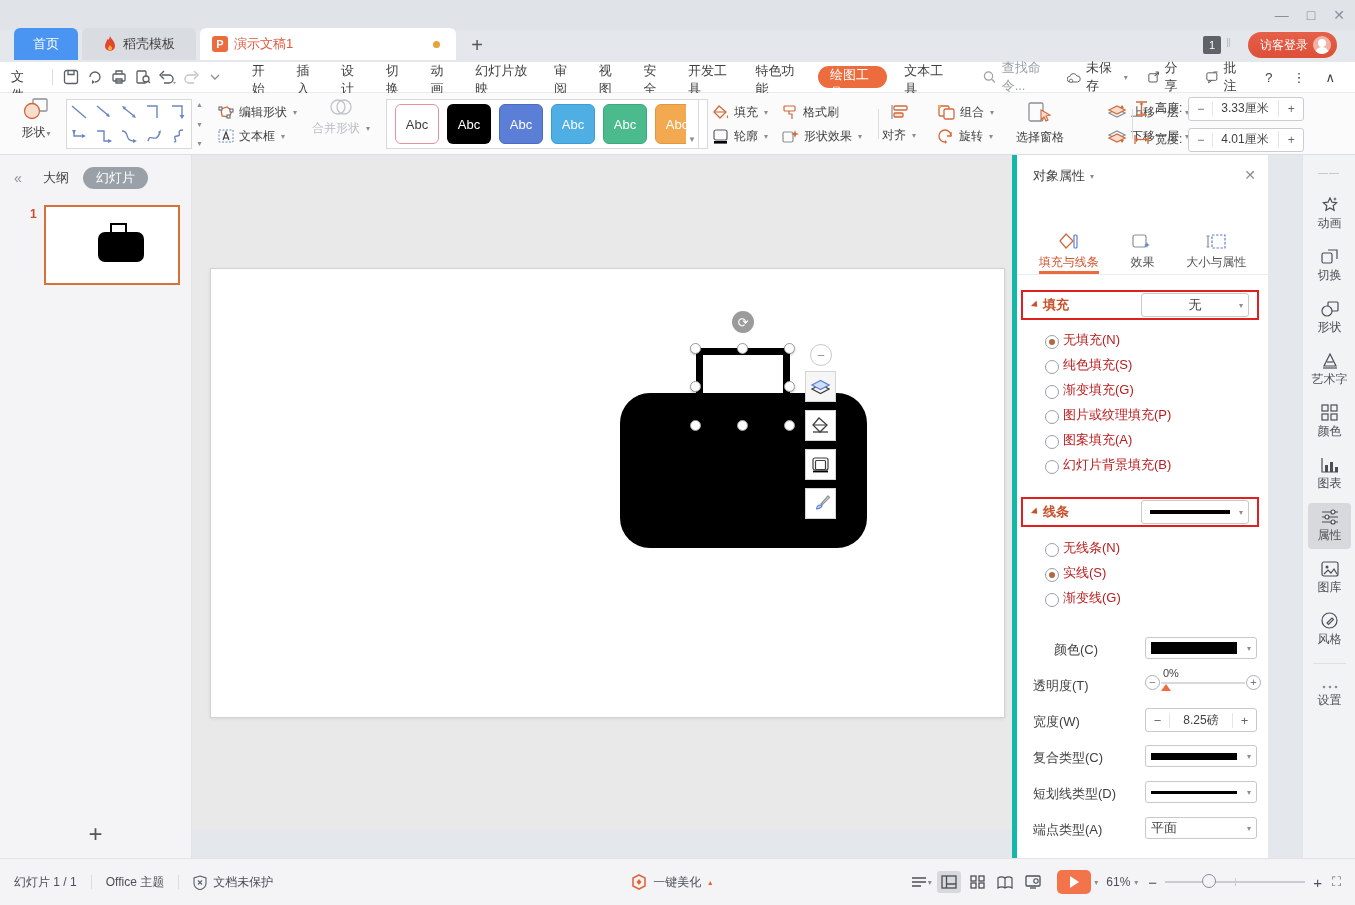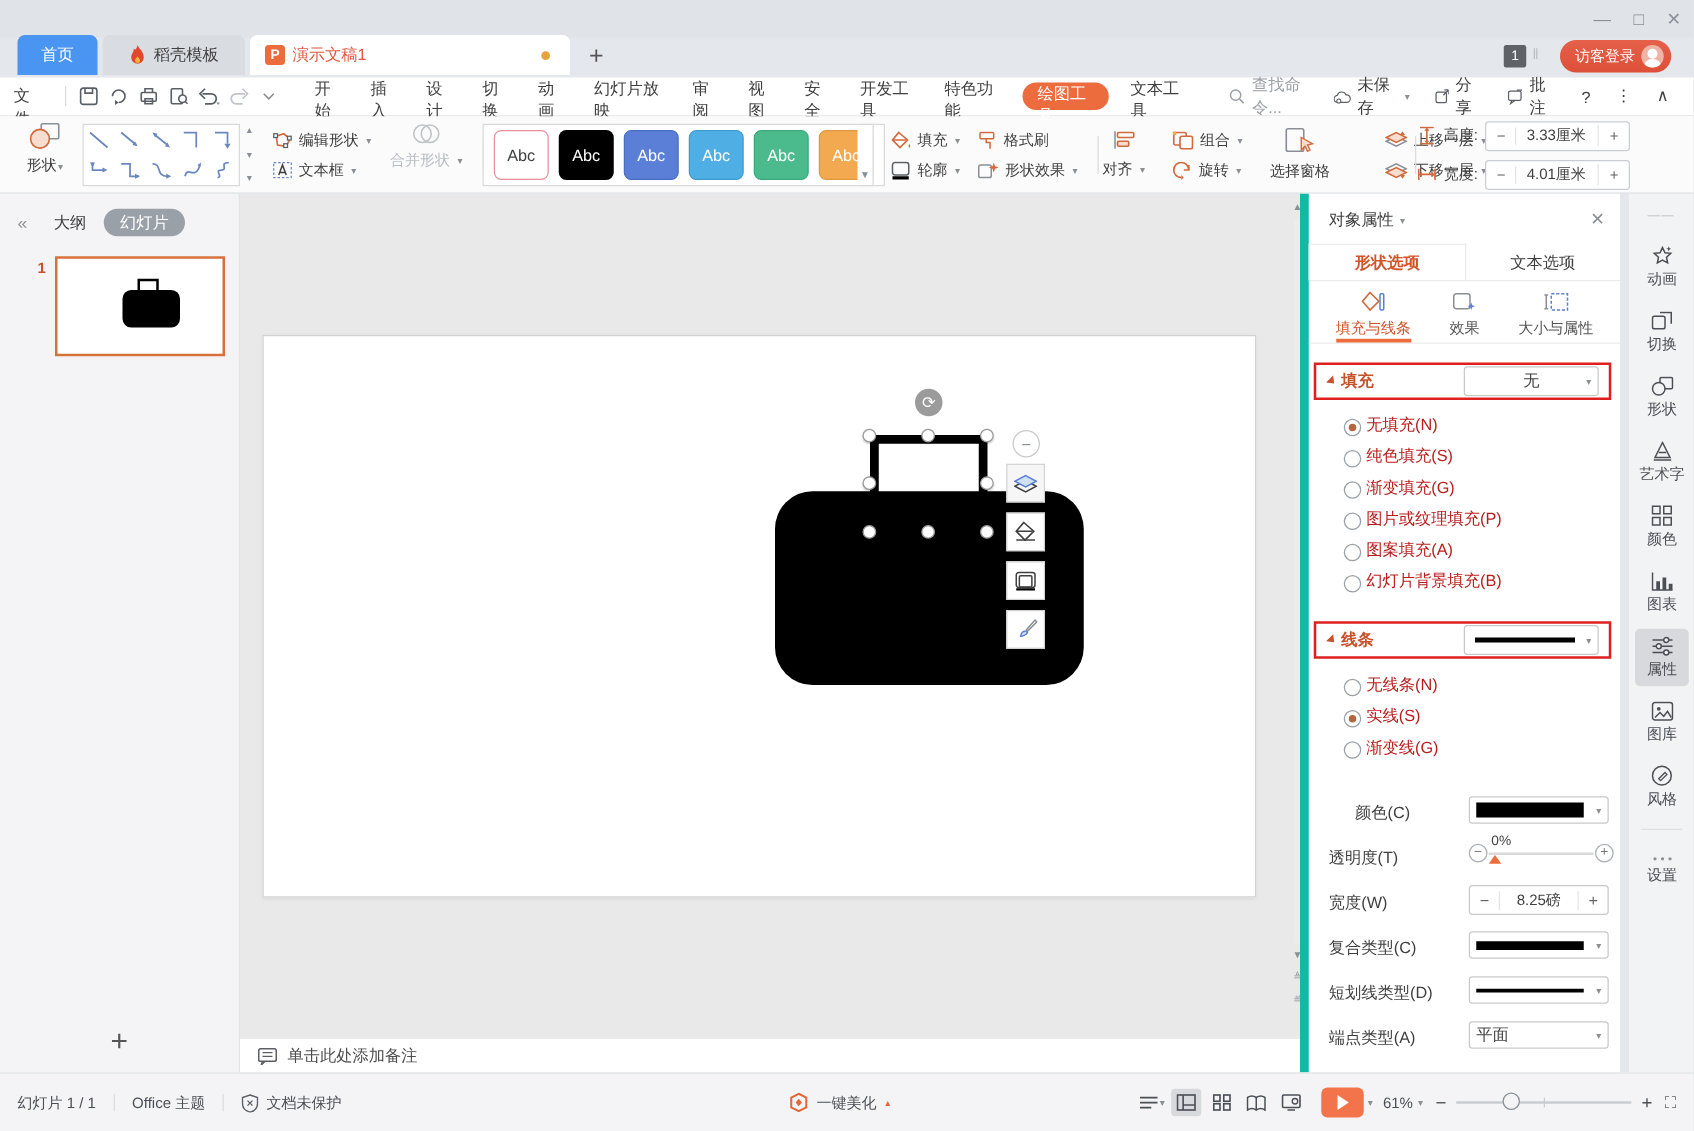--- a/index.html
+++ b/index.html
@@ -81,21 +81,21 @@
   .float-btn { position:absolute; left:613px; width:31px; height:31px; background:#fff; border:1px solid #d4d4d4; display:flex; align-items:center; justify-content:center; }
   .float-btn.first { background:#f6f6f6; }
   .vscroll { position:absolute; right:2px; top:6px; width:12px; height:660px; color:#8a8f96; font-size:8px; }
   .vscroll .track { position:absolute; left:3px; top:14px; width:6px; height:580px; background:#ececee; border-radius:3px; }
   .vscroll span { position:absolute; left:0; width:12px; text-align:center; }
 
   
   .notesbar { position:absolute; left:192px; top:830px; width:854px; height:28px; background:#fff; border-top:1px solid #e3e3e6; display:flex; align-items:center; gap:8px; padding-left:14px; color:#4d4d4d; font-size:13px; }
 
   
-  .props { position:absolute; left:1040px; top:155px; width:256px; height:703px; background:#fff; border-left:7px solid #14b8a6; font-size:13px; }
+  .props { position:absolute; left:1012px; top:155px; width:256px; height:703px; background:#fff; border-left:5px solid #14b8a6; font-size:13px; }
   .pp-head { position:absolute; left:16px; top:12px; color:#3f3f3f; display:flex; gap:4px; align-items:center; }
   .pp-close { position:absolute; right:12px; top:12px; color:#8a8f96; font-size:14px; }
   .pp-tabs { position:absolute; left:0; top:40px; width:100%; height:30px; display:flex; border-bottom:1px solid #ebebeb; }
   .pp-tab { flex:1; display:flex; align-items:center; justify-content:center; }
   .pp-tab.active { color:#d2542b; font-weight:bold; border:1px solid #ebebeb; border-bottom:none; background:#fff; }
   .pp-subtabs { position:absolute; left:0; top:74px; width:100%; height:46px; display:flex; justify-content:space-around; align-items:flex-end; border-bottom:1px solid #ebebeb; padding:0 6px; }
   .pp-subtab { display:flex; flex-direction:column; align-items:center; gap:3px; font-size:12px; color:#555; position:relative; height:100%; justify-content:center; }
   .pp-subtab.active { color:#d2542b; }
   .pp-subtab.active:after { content:""; position:absolute; bottom:0; left:0; right:0; height:3px; background:#ec6c3e; }
   .sec-row { position:absolute; left:4px; width:238px; height:30px; display:flex; align-items:center; }
@@ -603,39 +603,27 @@
 
     <div class="vscroll">
       <div class="track"></div>
       <span style="top:0;">▲</span>
       <span style="top:598px;">▼</span>
       <span style="top:616px;">≜</span>
       <span style="top:634px;">≝</span>
     </div>
   </div>
 
-  <div class="notesbar">
-    <svg width="16" height="14" viewBox="0 0 16 14">
-        <rect x="1" y="1" width="14" height="10" rx="1.5" fill="none" stroke="#5a5f66" stroke-width="1.2"></rect>
-        <path d="M4 4h8M4 7h8" stroke="#5a5f66" stroke-width="1"></path>
-        <path d="M4 11l-1 3 3-3" fill="none" stroke="#5a5f66" stroke-width="1.2"></path>
-      </svg>
-    <span>单击此处添加备注</span>
-  </div>
 
   <div class="props">
     <div class="pp-head">
         <span>对象属性</span>
         <span class="caret">▾</span>
       </div>
     <div class="pp-close">✕</div>
-    <div class="pp-tabs">
-      <div class="pp-tab active">形状选项</div>
-      <div class="pp-tab">文本选项</div>
-    </div>
     <div class="pp-subtabs">
       <div class="pp-subtab active">
         <svg width="22" height="18" viewBox="0 0 22 18">
             <path d="M8 1l7 7-7 7-6-7z" fill="none" stroke="#d2693a" stroke-width="1.3"></path>
             <rect x="16" y="2" width="3" height="13" rx="1" fill="none" stroke="#5b7fd6" stroke-width="1.2"></rect>
           </svg>
         <span>填充与线条</span>
       </div>
       <div class="pp-subtab">
         <svg width="20" height="18" viewBox="0 0 20 18">

